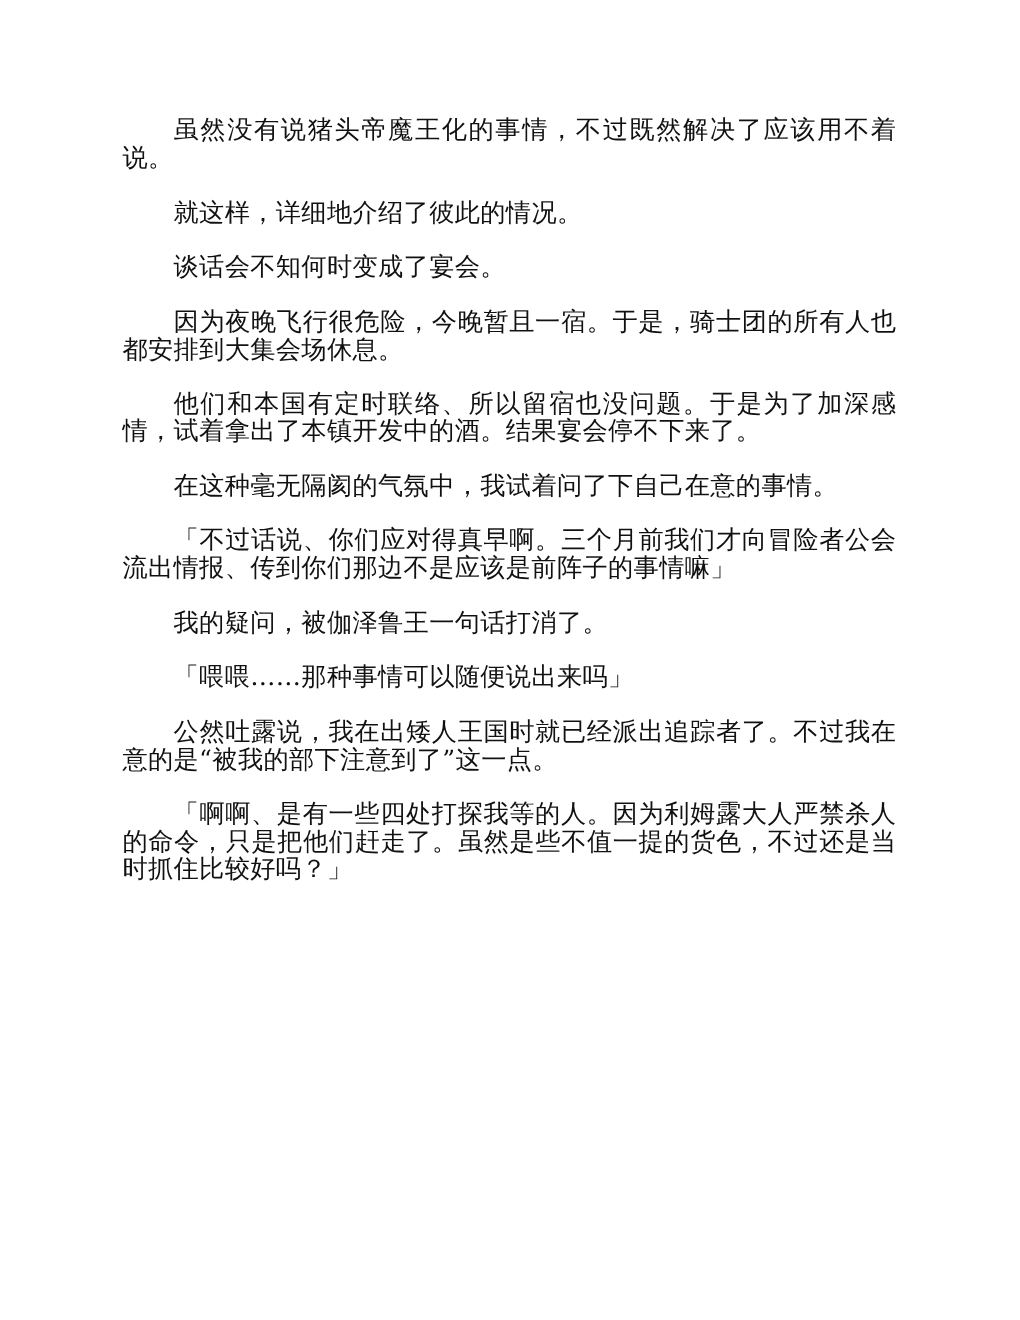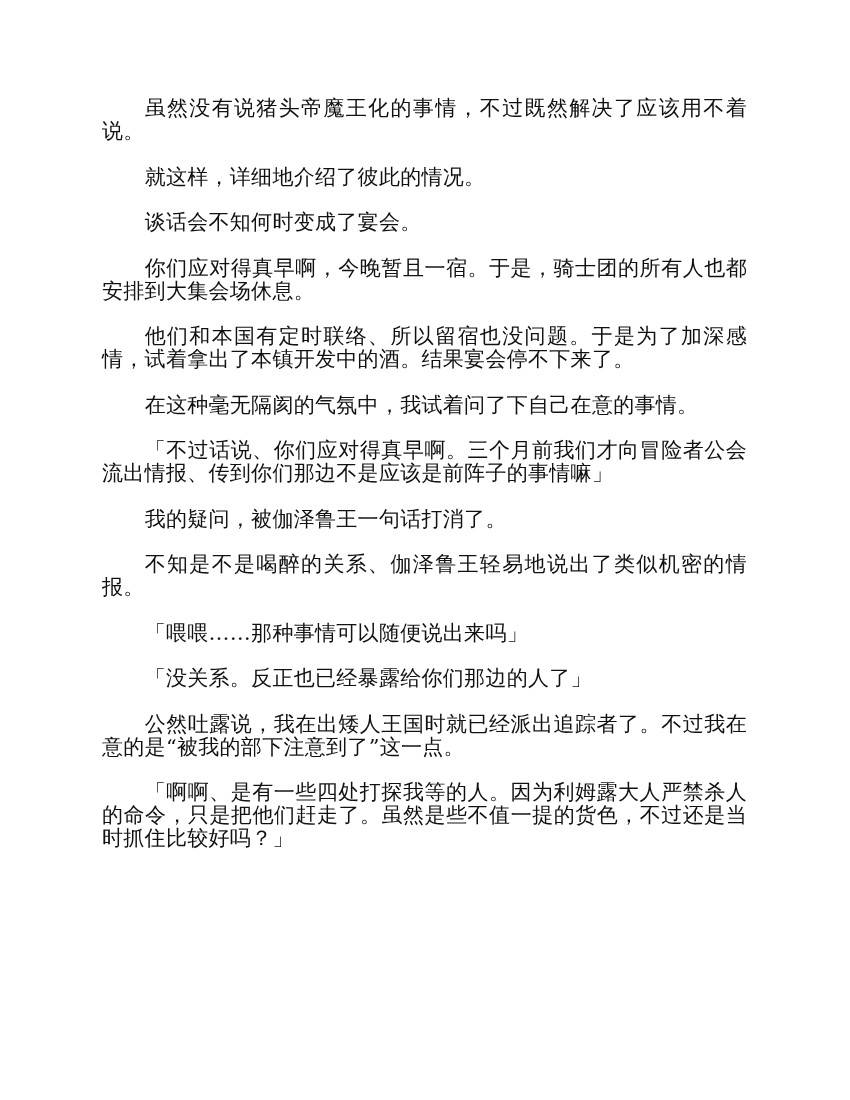--- a/index.html
+++ b/index.html
@@ -32,23 +32,21 @@
       white-space: normal;
     }
   </style>
 </head>
 <body>
 
 <div class="page">
   <p class="para">虽然没有说猪头帝魔王化的事情，不过既然解决了应该用不着说。</p>
   <p class="para">就这样，详细地介绍了彼此的情况。</p>
   <p class="para">谈话会不知何时变成了宴会。</p>
-  <p class="para">你们应对得真早啊，今晚暂且一宿。于是，骑士团的所有人也都安排到大集会场休息。</p>
+  <p class="para">因为夜晚飞行很危险，今晚暂且一宿。于是，骑士团的所有人也都安排到大集会场休息。</p>
   <p class="para">他们和本国有定时联络、所以留宿也没问题。于是为了加深感情，试着拿出了本镇开发中的酒。结果宴会停不下来了。</p>
   <p class="para">在这种毫无隔阂的气氛中，我试着问了下自己在意的事情。</p>
   <p class="para">「不过话说、你们应对得真早啊。三个月前我们才向冒险者公会流出情报、传到你们那边不是应该是前阵子的事情嘛」</p>
   <p class="para">我的疑问，被伽泽鲁王一句话打消了。</p>
-  <p class="para">不知是不是喝醉的关系、伽泽鲁王轻易地说出了类似机密的情报。</p>
   <p class="para">「喂喂……那种事情可以随便说出来吗」</p>
-  <p class="para">「没关系。反正也已经暴露给你们那边的人了」</p>
   <p class="para">公然吐露说，我在出矮人王国时就已经派出追踪者了。不过我在意的是“被我的部下注意到了”这一点。</p>
   <p class="para">「啊啊、是有一些四处打探我等的人。因为利姆露大人严禁杀人的命令，只是把他们赶走了。虽然是些不值一提的货色，不过还是当时抓住比较好吗？」</p>
 </div>
 
 </body></html>

